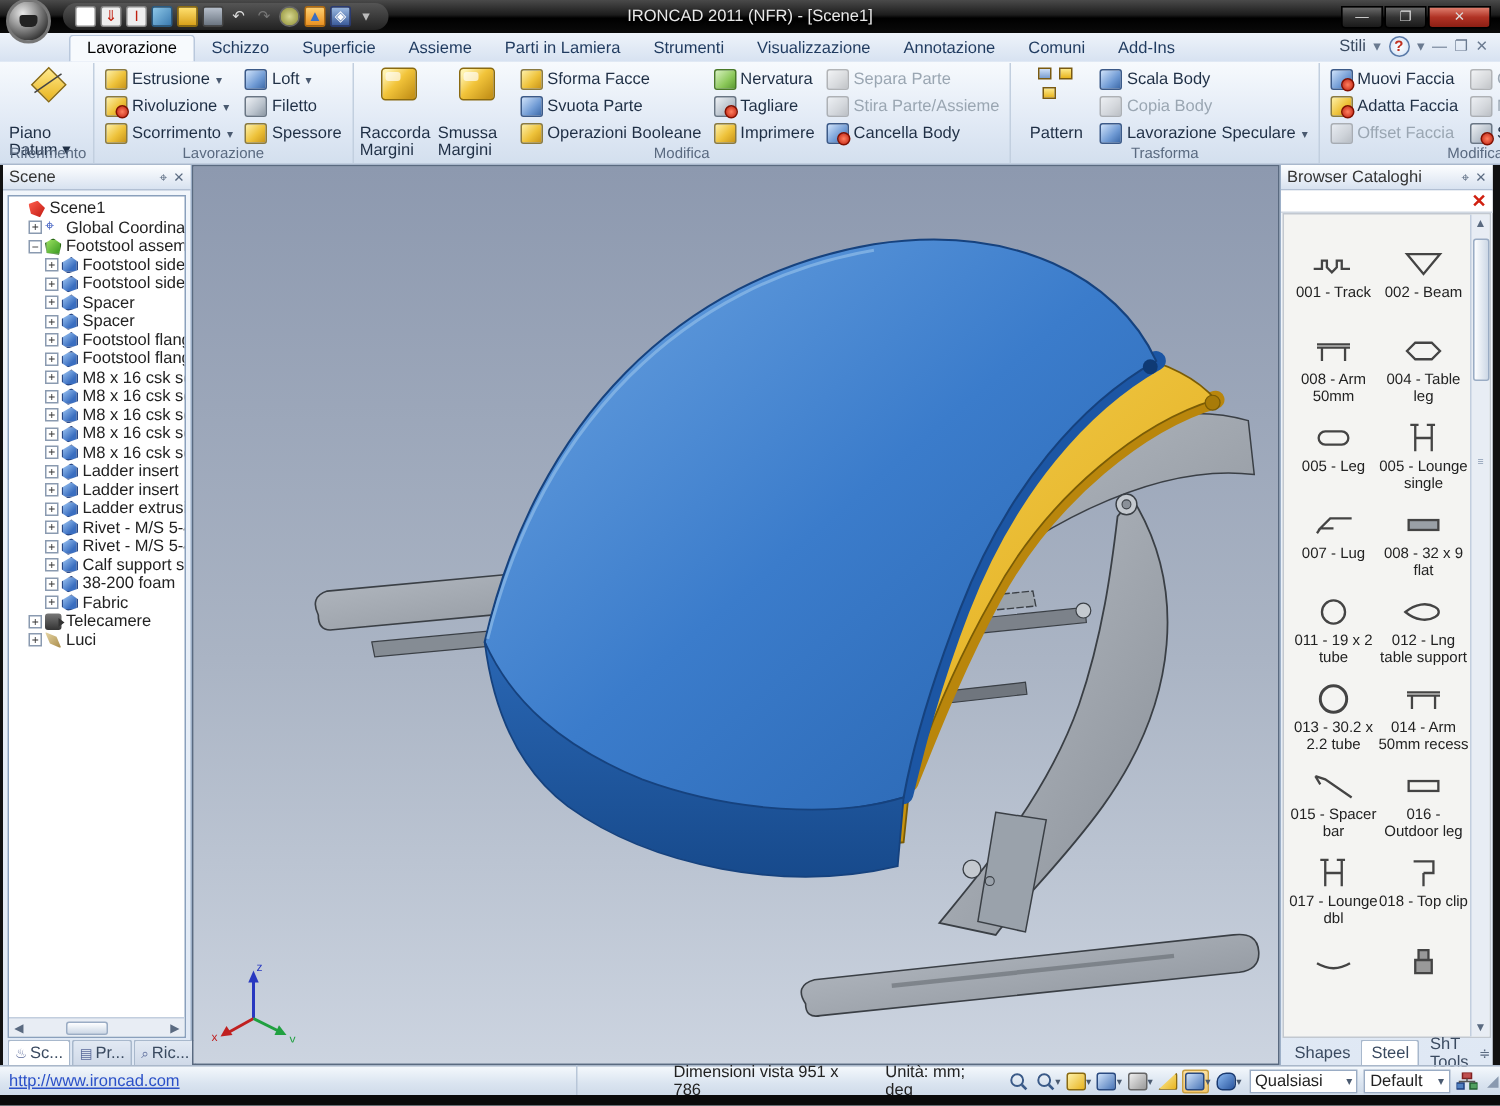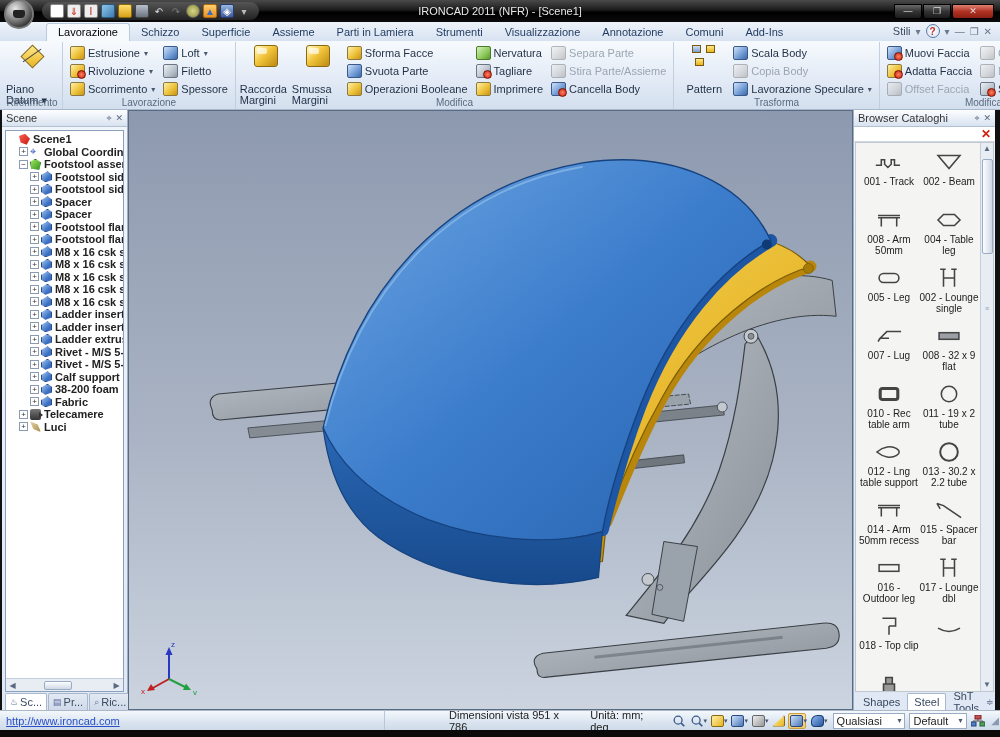--- a/index.html
+++ b/index.html
@@ -67,41 +67,41 @@
   .texp.none { visibility:hidden; }
   .ticon { width:11px; height:11px; margin-right:3px; flex:0 0 11px; border-radius:2px; position:relative; }
   .ti-scene { background:linear-gradient(135deg,#ff6050,#c01810); clip-path:polygon(0 20%,55% 0,100% 45%,70% 100%,15% 80%); }
   .ti-gcs { background:none; }
   .ti-gcs::before{content:"⌖";color:#3a5ac0;font-size:11px;line-height:11px;position:absolute;left:0;top:0;}
   .ti-assembly { background:linear-gradient(135deg,#9ae060,#3a9a20); border:1px solid #2a6a14; clip-path:polygon(50% 0,100% 35%,85% 100%,10% 90%,0 30%); }
   .ti-part { background:linear-gradient(135deg,#9cc4f2,#3a6ec0 70%); border:1px solid #2a4a88; clip-path:polygon(0 35%,60% 0,100% 30%,100% 80%,40% 100%,0 75%); }
   .ti-camera { background:linear-gradient(#777,#333); border-radius:2px; }
   .ti-camera::after{content:"";position:absolute;right:-2px;top:3px;border-left:4px solid #333;border-top:3px solid transparent;border-bottom:3px solid transparent;}
   .ti-light { background:linear-gradient(135deg,#e8d8a8,#a88a48); clip-path:polygon(0 0,70% 30%,100% 100%,30% 70%); }
-  .tlabel { overflow:hidden; text-overflow:clip;font-weight:bold; }
+  .tlabel { overflow:hidden; text-overflow:clip; }
   .hscroll { height:13px; flex:0 0 13px; background:#e8edf4; border-top:1px solid #c2cede; display:flex; align-items:center; }
   .hs-arrow { width:13px; text-align:center; font-size:8px; color:#5a6a80; }
   .hs-track { flex:1; position:relative; height:11px; }
   .hs-thumb { position:absolute; left:28%; width:30%; top:1px; bottom:1px; background:linear-gradient(#fdfeff,#cdd8e6); border:1px solid #9aacc4; border-radius:2px; }
   .ltabs { height:18px; flex:0 0 18px; display:flex; align-items:stretch; padding:1px 3px 0; gap:1px; }
   .ltab { display:flex; align-items:center; gap:2px; padding:0 4px; border:1px solid #a8b8cc; border-bottom:none; background:linear-gradient(#e2e9f3,#cfd9e8); color:#3a4a60; border-radius:2px 2px 0 0; }
   .ltab.active { background:#fff; }
   .ltab .lticon { font-size:9px; color:#5a6a9a; }
 
   
   .viewport { flex:1; position:relative; background:linear-gradient(#8d99af,#aab4c4 55%,#ccd4e0); overflow:hidden; border:1px solid #5a6a80; }
   .viewport svg.model { position:absolute; inset:0; width:100%; height:100%; }
   .triad { position:absolute; left:12px; bottom:14px; }
 
   
   .rightpanel { width:142px; flex:0 0 142px; display:flex; flex-direction:column; background:linear-gradient(#f2f6fb,#dfe8f4); border-left:1px solid #9db0c8; }
   .cat-x { height:15px; flex:0 0 15px; background:#fff; border-bottom:1px solid #d0d8e2; display:flex; justify-content:flex-end; align-items:center; padding-right:4px; }
   .redx { color:#d02010; font-weight:bold; font-size:12px; }
   .catwrap { flex:1; display:flex; min-height:0; background:#f4f4f2; margin:0 1px; border:1px solid #c2c8d0; }
-  .catgrid { flex:1; display:grid; grid-template-columns:1fr 1fr; grid-auto-rows:58px; padding:4px 1px 0 3px; overflow:hidden; }
+  .catgrid { flex:1; display:grid; grid-template-columns:1fr 1fr; grid-auto-rows:58px; padding:18px 1px 0 3px; overflow:hidden; }
   .catitem { display:flex; flex-direction:column; align-items:center; justify-content:flex-start; }
   .catitem svg { margin-top:4px; }
   .catlabel { font-size:10px; text-align:center; line-height:11px; margin-top:3px; color:#222; }
   .vscroll { width:13px; flex:0 0 13px; background:#e8edf4; border-left:1px solid #c2cede; display:flex; flex-direction:column; align-items:center; }
   .vs-arrow { height:12px; font-size:8px; color:#5a6a80; line-height:12px; }
   .vs-track { flex:1; width:11px; position:relative; }
   .vs-thumb { position:absolute; top:4px; height:95px; left:0; right:0; background:linear-gradient(90deg,#fdfeff,#cdd8e6); border:1px solid #9aacc4; border-radius:2px; }
   .vs-mark { position:absolute; top:150px; left:1px; right:1px; height:8px; color:#8a9ab2; font-size:7px; text-align:center; line-height:8px;}
   .ctabs { height:18px; flex:0 0 18px; display:flex; align-items:stretch; padding:1px 2px 0; gap:0; }
   .ctab { padding:0 6px; display:flex; align-items:center; color:#3a4a60; border:1px solid transparent; }
@@ -615,39 +615,33 @@
             <div class="catitem">
               <svg width="34" height="22" viewBox="0 0 28 20" fill="none" stroke="#444" stroke-width="1.4">
                 <rect x="5" y="6" width="18" height="8" rx="4"></rect>
               </svg>
               <div class="catlabel">005 - Leg</div>
             </div>
             <div class="catitem">
               <svg width="34" height="22" viewBox="0 0 28 20" fill="none" stroke="#444" stroke-width="1.4">
                 <path d="M9 2 v16 M19 2 v16 M9 10 h10 M6 2 h5 M16 2 h5"></path>
               </svg>
-              <div class="catlabel">002 - Lounge single</div>
+              <div class="catlabel">005 - Lounge single</div>
             </div>
             <div class="catitem">
               <svg width="34" height="22" viewBox="0 0 28 20" fill="none" stroke="#444" stroke-width="1.4">
                 <path d="M25 6 h-13 l-6 6 h8 M6 12 l-2 3"></path>
               </svg>
               <div class="catlabel">007 - Lug</div>
             </div>
             <div class="catitem">
               <svg width="34" height="22" viewBox="0 0 28 20" fill="none" stroke="#444" stroke-width="1.4">
                 <rect x="5" y="7" width="18" height="6" fill="#9aa0a6"></rect>
               </svg>
               <div class="catlabel">008 - 32 x 9 flat</div>
-            </div>
-            <div class="catitem">
-              <svg width="34" height="22" viewBox="0 0 28 20" fill="none" stroke="#444" stroke-width="1.4">
-                <rect x="6" y="5" width="16" height="10" rx="2" stroke-width="2.8"></rect>
-              </svg>
-              <div class="catlabel">010 - Rec table arm</div>
             </div>
             <div class="catitem">
               <svg width="34" height="22" viewBox="0 0 28 20" fill="none" stroke="#444" stroke-width="1.4">
                 <circle cx="14" cy="10" r="7"></circle>
               </svg>
               <div class="catlabel">011 - 19 x 2 tube</div>
             </div>
             <div class="catitem">
               <svg width="34" height="22" viewBox="0 0 28 20" fill="none" stroke="#444" stroke-width="1.4">
                 <path d="M3 10 C9 5 16 4 21 7 C24 8.5 24 11.5 21 13 C16 16 9 15 3 10 Z"></path>

